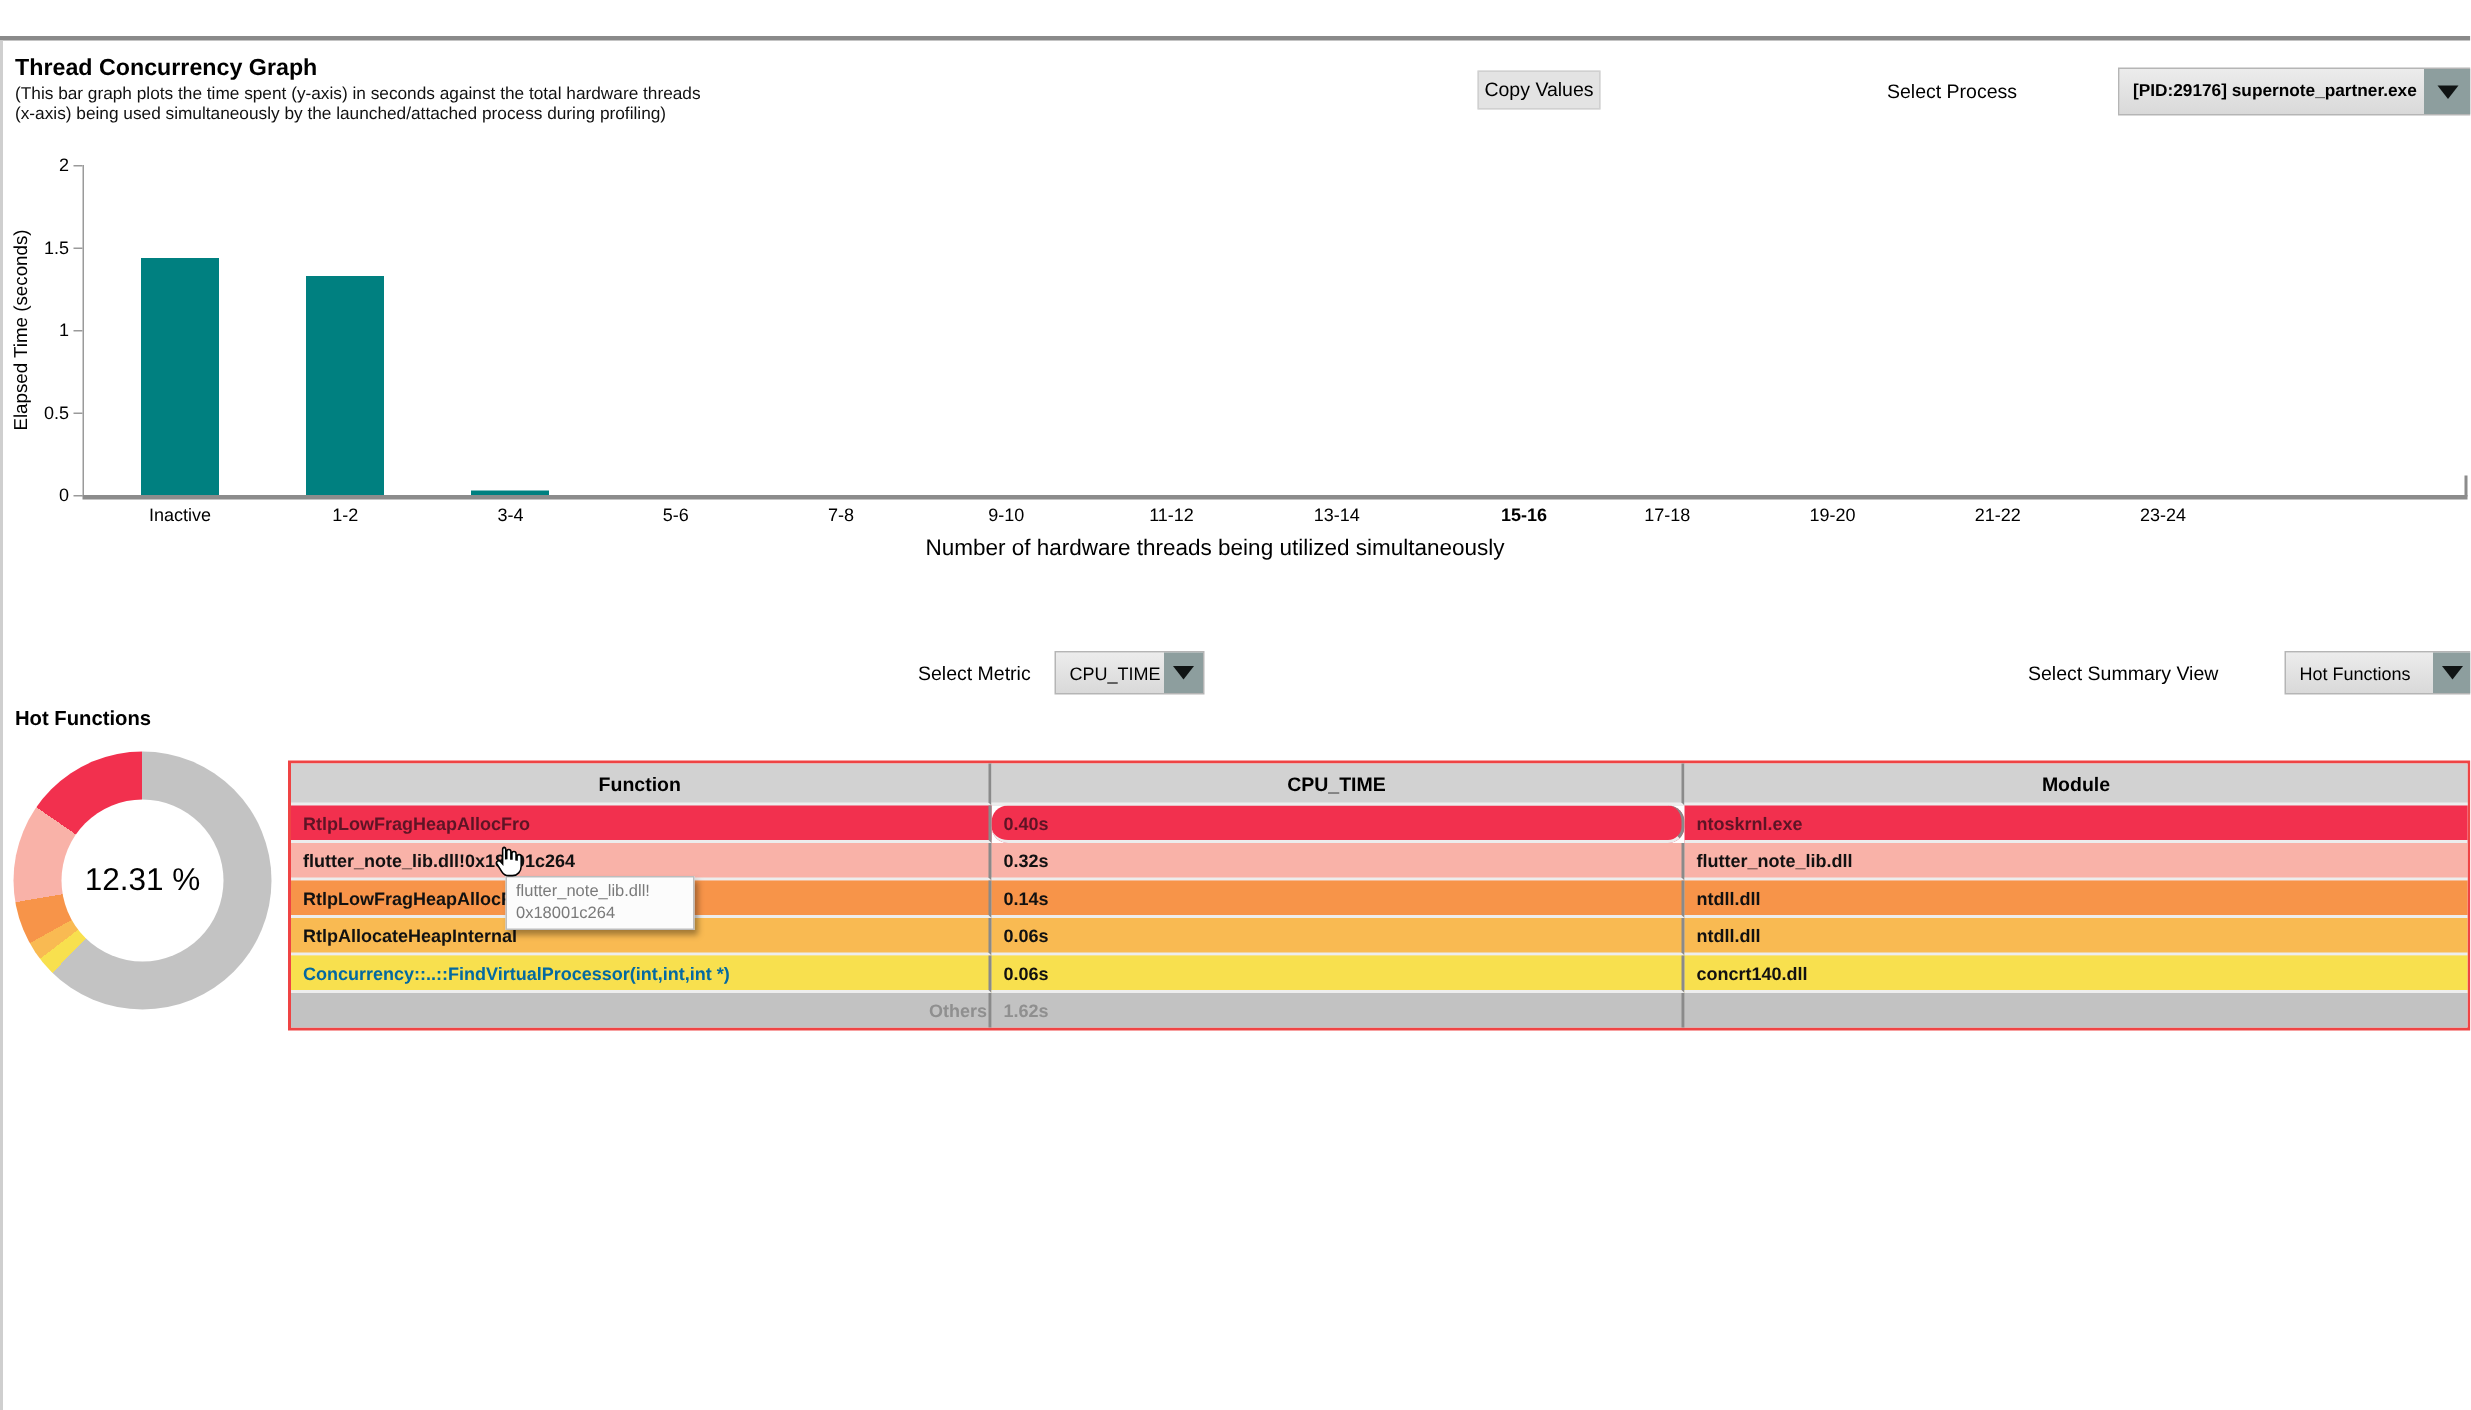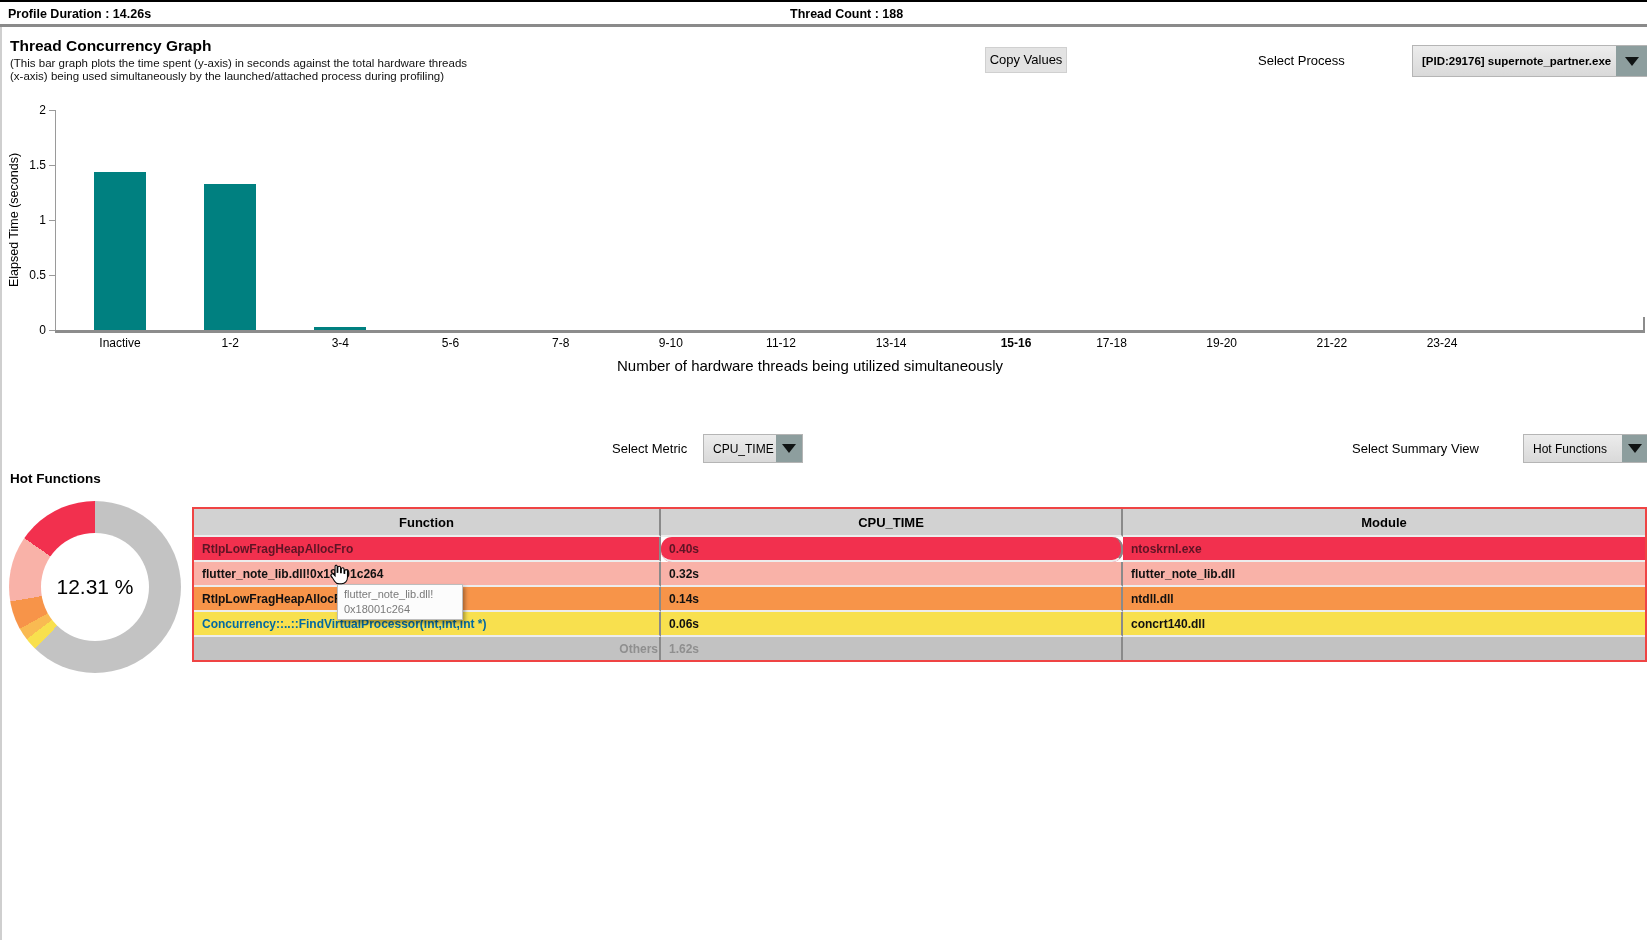--- a/index.html
+++ b/index.html
@@ -53,24 +53,20 @@
   .tooltip{position:absolute;left:337px;top:584px;width:112px;background:#fcfcfc;
            border:1px solid #bdbdbd;box-shadow:2px 3px 4px rgba(0,0,0,0.35);
            padding:2px 6px;font-size:11px;line-height:15px;color:#7a7a7a;z-index:20;}
   .cursor{position:absolute;left:328px;top:562px;z-index:30;}
 </style>
 </head>
 <body>
 
 <div class="page">
 
-  <div class="topbar">
-    <span class="topbar-label" style="left:8px;">Profile Duration : 14.26s</span>
-    <span class="topbar-label" style="left:790px;">Thread Count : 188</span>
-  </div>
   <div class="topbar-sep"></div>
   <div class="left-border"></div>
 
   <div class="page-title">Thread Concurrency Graph</div>
   <div class="page-desc" style="top:57px;">(This bar graph plots the time spent (y-axis) in seconds against the total hardware threads</div>
   <div class="page-desc" style="top:70px;">(x-axis) being used simultaneously by the launched/attached process during profiling)</div>
 
   <div class="btn" style="left:985px;top:47px;width:80px;height:24px;">Copy Values</div>
 
   <span class="inline-label" style="left:1258px;top:53px;">Select Process</span>
@@ -158,20 +154,25 @@
         <tr style="background: rgb(249, 178, 168);">
           <td style="color: rgb(17, 17, 17);">flutter_note_lib.dll!0x18001c264</td>
           <td style="color: rgb(17, 17, 17);">0.32s</td>
           <td style="color: rgb(17, 17, 17);">flutter_note_lib.dll</td>
         </tr>
         <tr style="background: rgb(247, 148, 73);">
           <td style="color: rgb(17, 17, 17);">RtlpLowFragHeapAllocFro</td>
           <td style="color: rgb(17, 17, 17);">0.14s</td>
           <td style="color: rgb(17, 17, 17);">ntdll.dll</td>
         </tr>
+        <tr style="background: rgb(249, 186, 82);">
+          <td style="color: rgb(17, 17, 17);">RtlpAllocateHeapInternal</td>
+          <td style="color: rgb(17, 17, 17);">0.06s</td>
+          <td style="color: rgb(17, 17, 17);">ntdll.dll</td>
+        </tr>
         <tr style="background: rgb(248, 224, 78);">
           <td style="color: #0369a1;">Concurrency::..::FindVirtualProcessor(int,int,int *)</td>
           <td style="color: rgb(17, 17, 17);">0.06s</td>
           <td style="color: rgb(17, 17, 17);">concrt140.dll</td>
         </tr>
         <tr style="background: rgb(194, 194, 194);">
           <td style="color: rgb(143, 143, 143); text-align: right;">Others</td>
           <td style="color: rgb(143, 143, 143);">1.62s</td>
           <td style="color: rgb(143, 143, 143);"></td>
         </tr>

